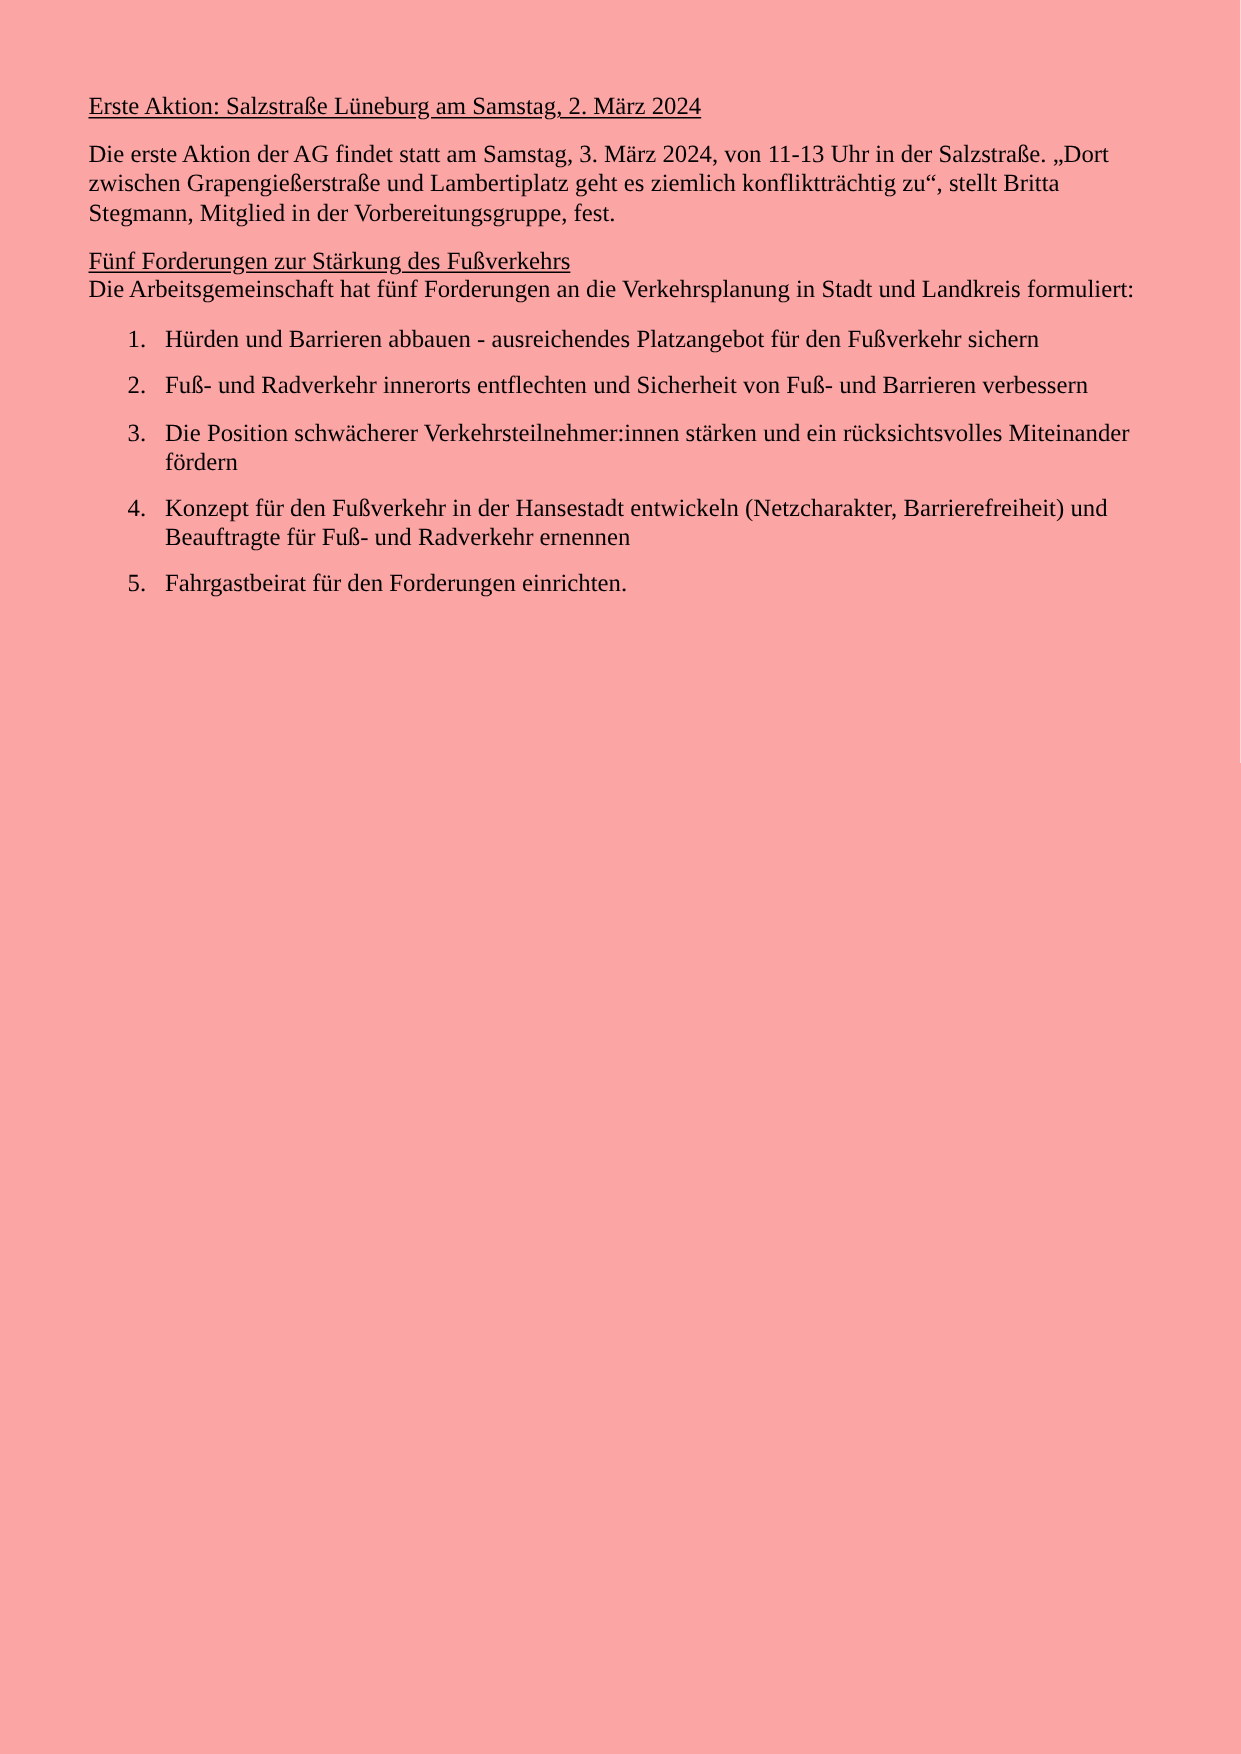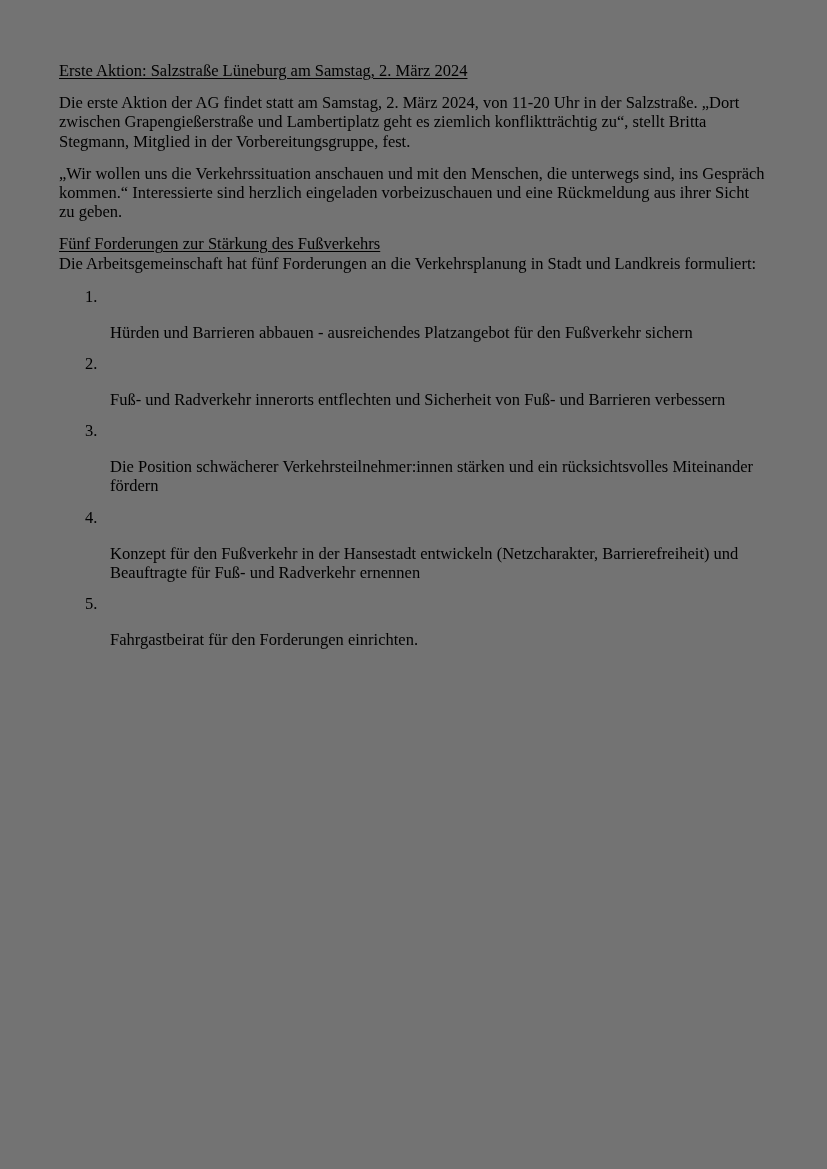--- a/index.html
+++ b/index.html
@@ -5,21 +5,21 @@
   html, body {
     margin: 0;
     padding: 0;
     background: #ffffff;
   }
   .page {
     position: relative;
     width: 827px;
     height: 1169px;
     box-sizing: border-box;
-    background: #737373;
+    background: #fca5a5;
     color: #000000;
     font-family: "Liberation Serif", "DejaVu Serif", serif;
     font-size: 16.5px;
     line-height: 19.2px;
     padding: 61px 62px 0 59px;
     overflow: hidden;
   }
   .doc-title {
     text-decoration: underline;
     text-underline-offset: 2px;
@@ -48,33 +48,31 @@
     margin: 0 0 12px 0;
   }
   .list-number {
     flex: 0 0 25px;
     margin-left: 26px;
     text-align: left;
   }
   .list-text {
     flex: 1 1 auto;
     max-width: 656px;
-    margin-top: 36px;
   }
 </style>
 </head>
 <body>
 
 <div class="page">
 
   <div class="doc-title">Erste Aktion: Salzstraße Lüneburg am Samstag, 2. März 2024</div>
 
-  <div class="para">Die erste Aktion der AG findet statt am Samstag, 2. März 2024, von 11-20 Uhr in der Salzstraße. „Dort zwischen Grapengießerstraße und Lambertiplatz geht es ziemlich konfliktträchtig zu“, stellt Britta Stegmann, Mitglied in der Vorbereitungsgruppe, fest.</div>
+  <div class="para">Die erste Aktion der AG findet statt am Samstag, 3. März 2024, von 11-13 Uhr in der Salzstraße. „Dort zwischen Grapengießerstraße und Lambertiplatz geht es ziemlich konfliktträchtig zu“, stellt Britta Stegmann, Mitglied in der Vorbereitungsgruppe, fest.</div>
 
-  <div class="para">„Wir wollen uns die Verkehrssituation anschauen und mit den Menschen, die unterwegs sind, ins Gespräch kommen.“ Interessierte sind herzlich eingeladen vorbeizuschauen und eine Rückmeldung aus ihrer Sicht zu geben.</div>
 
   <div class="subhead-block">
     <div class="subheading">Fünf Forderungen zur Stärkung des Fußverkehrs</div>
     <div class="subheading-intro">Die Arbeitsgemeinschaft hat fünf Forderungen an die Verkehrsplanung in Stadt und Landkreis formuliert:</div>
   </div>
 
   <div class="numbered-list">
 
     <div class="list-item">
       <span class="list-number">1.</span>

